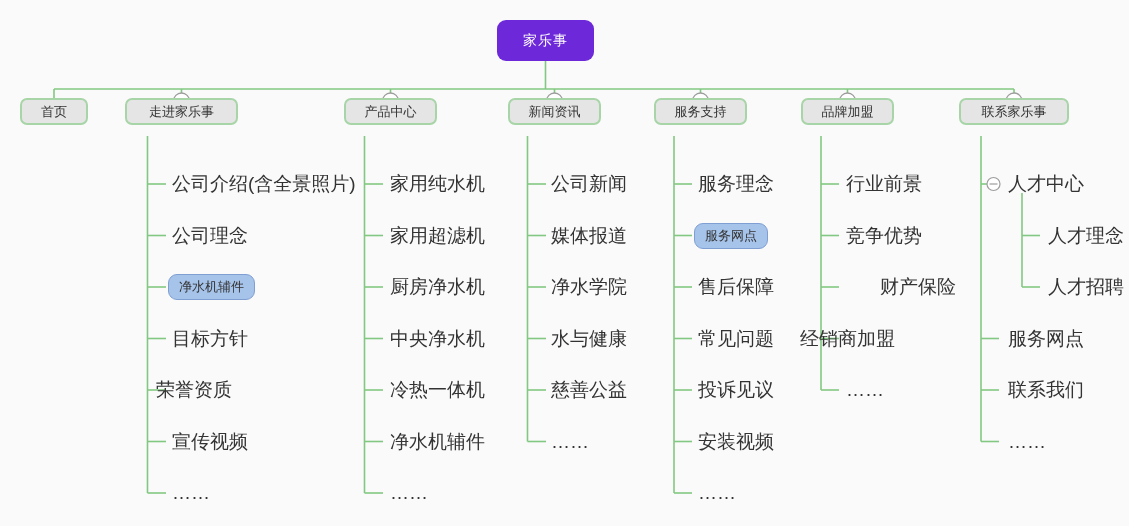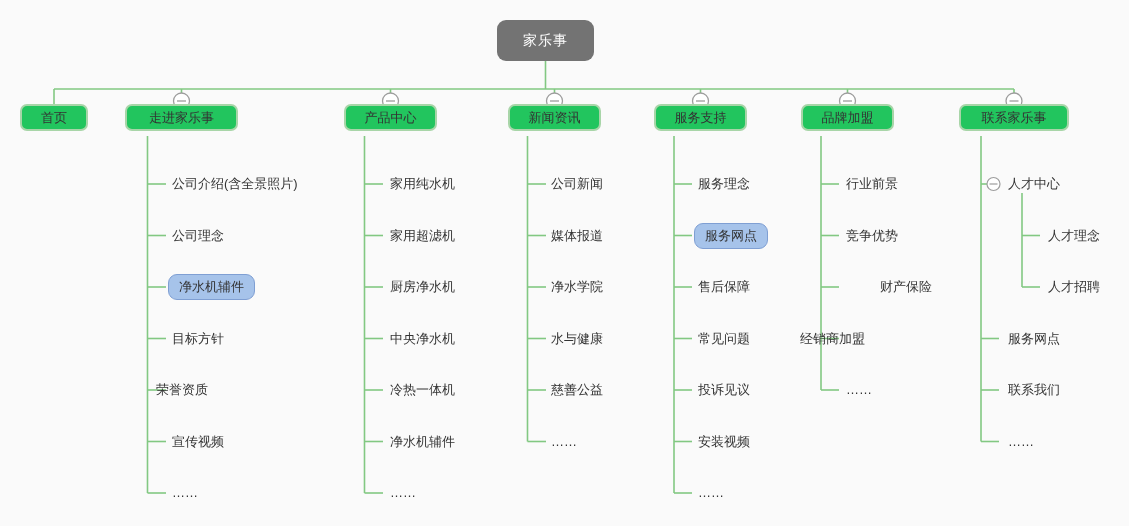--- a/index.html
+++ b/index.html
@@ -16,44 +16,44 @@
   }
   svg.lines {
     position: absolute;
     left: 0; top: 0;
     width: 1129px; height: 526px;
   }
   .root-node {
     position: absolute;
     left: 497px; top: 20px;
     width: 97px; height: 41px;
-    background: #737373;
+    background: #6d28d9;
     color: #ffffff;
     border-radius: 9px;
     display: flex; align-items: center; justify-content: center;
     font-size: 14px;
     letter-spacing: 1px;
   }
   .l1-node {
     position: absolute;
-    top: 104px;
+    top: 98px;
     height: 27px;
     box-sizing: border-box;
-    background: #22c55e;
+    background: #e5e5e5;
     border: 2px solid #a8d5a8;
     border-radius: 7px;
     display: flex; align-items: center; justify-content: center;
     font-size: 13px;
     color: #333333;
     white-space: nowrap;
   }
   .child-label {
     position: absolute;
     transform: translateY(-50%);
-    font-size: 13px;
+    font-size: 19px;
     color: #333333;
     white-space: nowrap;
     line-height: 18px;
   }
   .hl-pill {
     position: absolute;
     transform: translateY(-50%);
     background: #a6c3ea;
     border: 1px solid #7f9fd3;
     border-radius: 9px;

